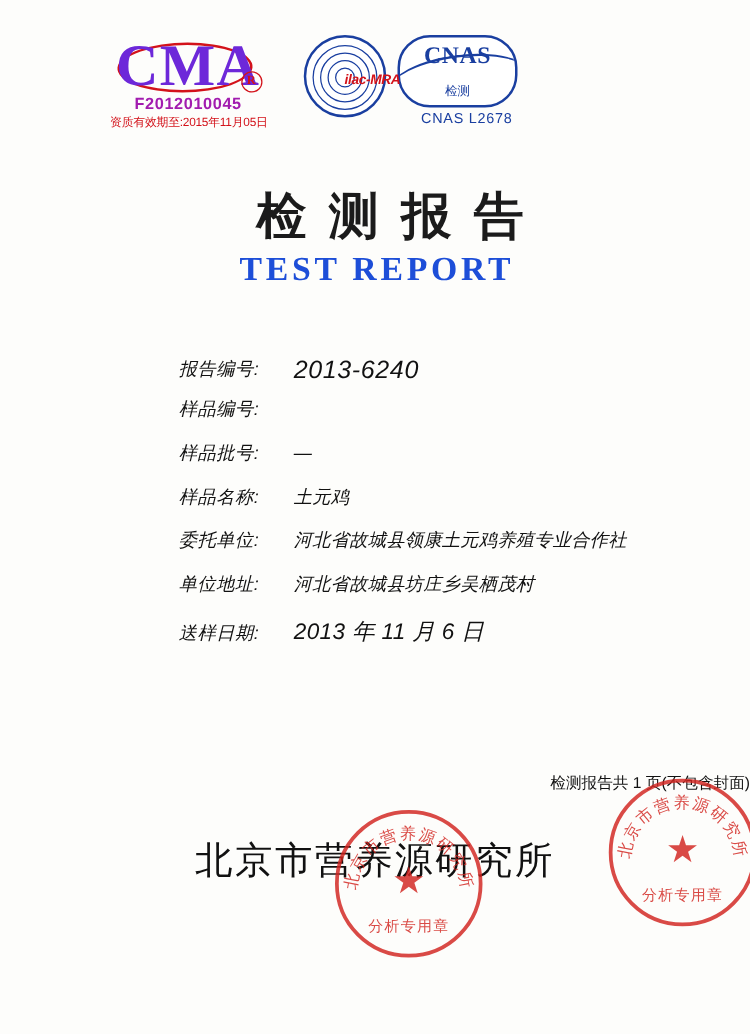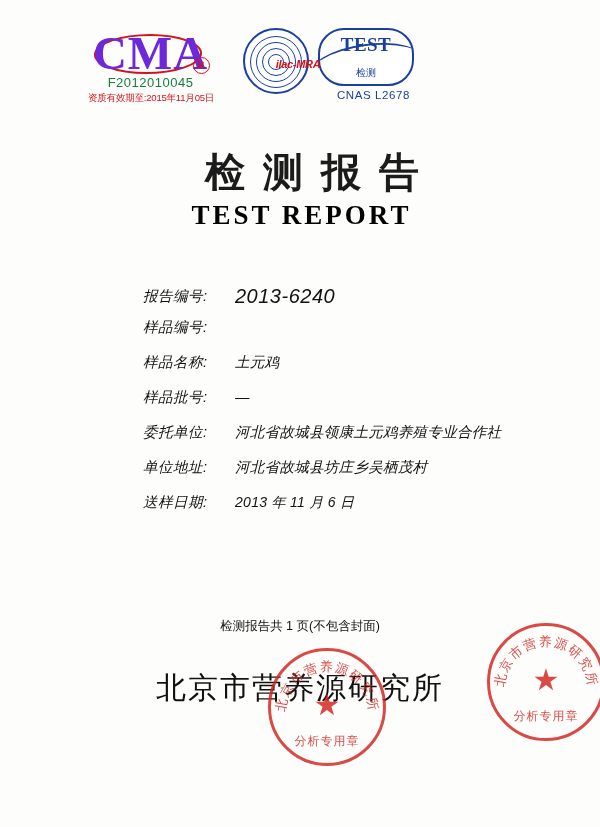--- a/index.html
+++ b/index.html
@@ -77,24 +77,24 @@
     border-radius: 50%;
     color: #d3121a;
     font-size: 10px;
     font-family: "Liberation Serif", serif;
     line-height: 13px;
     text-align: center;
     font-weight: bold;
     z-index: 3;
   }
   .cma-code {
-    color: #15803d;
+    color: #a21caf;
     font-family: "Liberation Sans", sans-serif;
     font-size: 13px;
-    font-weight: normal;
+    font-weight: bold;
     letter-spacing: 0.5px;
     margin-top: 1px;
   }
   .cma-valid {
     color: #d3121a;
     font-size: 9.5px;
     margin-top: 2px;
     letter-spacing: -0.2px;
     white-space: nowrap;
   }
@@ -216,21 +216,21 @@
     position: absolute;
     top: 200px;
     left: 0;
     width: 600px;
     text-align: center;
     font-family: "Liberation Serif", serif;
     font-weight: bold;
     font-size: 27px;
     letter-spacing: 3px;
     text-indent: 3px;
-    color: #000000;
+    color: #1d4ed8;
   }
 
   
   .fields {
     position: absolute;
     top: 283px;
     left: 143px;
     width: 400px;
     font-style: italic;
   }
@@ -256,30 +256,30 @@
     text-align: center;
   }
   .field.big .field-value {
     font-size: 20px;
     font-family: "Liberation Sans", sans-serif;
     letter-spacing: 0.5px;
     position: relative;
     top: 2px;
   }
   .field.date .field-value {
-    font-size: 14px;
+    font-size: 18px;
   }
 
   
   .page-count {
     position: absolute;
     top: 618px;
     left: 0;
     width: 600px;
-    text-align: center;
+    text-align: right;
     font-size: 12.5px;
     color: #111;
   }
   .org-cn {
     position: absolute;
     top: 668px;
     left: 0;
     width: 600px;
     text-align: center;
     font-family: "DejaVu Serif", serif;
@@ -379,21 +379,21 @@
         <div class="ilac-arc" style="width:38px;height:38px;"></div>
         <div class="ilac-arc" style="width:26px;height:26px;"></div>
         <div class="ilac-arc" style="width:14px;height:14px;"></div>
       </div>
       <div class="ilac-text">ilac-MRA</div>
     </div>
 
     <div class="cnas">
       <div class="cnas-badge">
         <div class="cnas-swoosh"></div>
-        <div class="cnas-name">TEST</div>
+        <div class="cnas-name">CNAS</div>
         <div class="cnas-sub">检测</div>
       </div>
       <div class="cnas-code">CNAS L2678</div>
     </div>
 
   </div>
 
   <div class="title-cn">检测报告</div>
   <div class="title-en">TEST REPORT</div>
 
@@ -403,27 +403,27 @@
       <div class="field-label">报告编号:</div>
       <div class="field-value">2013-6240</div>
     </div>
 
     <div class="field">
       <div class="field-label">样品编号:</div>
       <div class="field-value"></div>
     </div>
 
     <div class="field">
+      <div class="field-label">样品批号:</div>
+      <div class="field-value">—</div>
+    </div>
+
+    <div class="field">
       <div class="field-label">样品名称:</div>
       <div class="field-value">土元鸡</div>
-    </div>
-
-    <div class="field">
-      <div class="field-label">样品批号:</div>
-      <div class="field-value">—</div>
     </div>
 
     <div class="field">
       <div class="field-label">委托单位:</div>
       <div class="field-value">河北省故城县领康土元鸡养殖专业合作社</div>
     </div>
 
     <div class="field">
       <div class="field-label">单位地址:</div>
       <div class="field-value">河北省故城县坊庄乡吴栖茂村</div>

